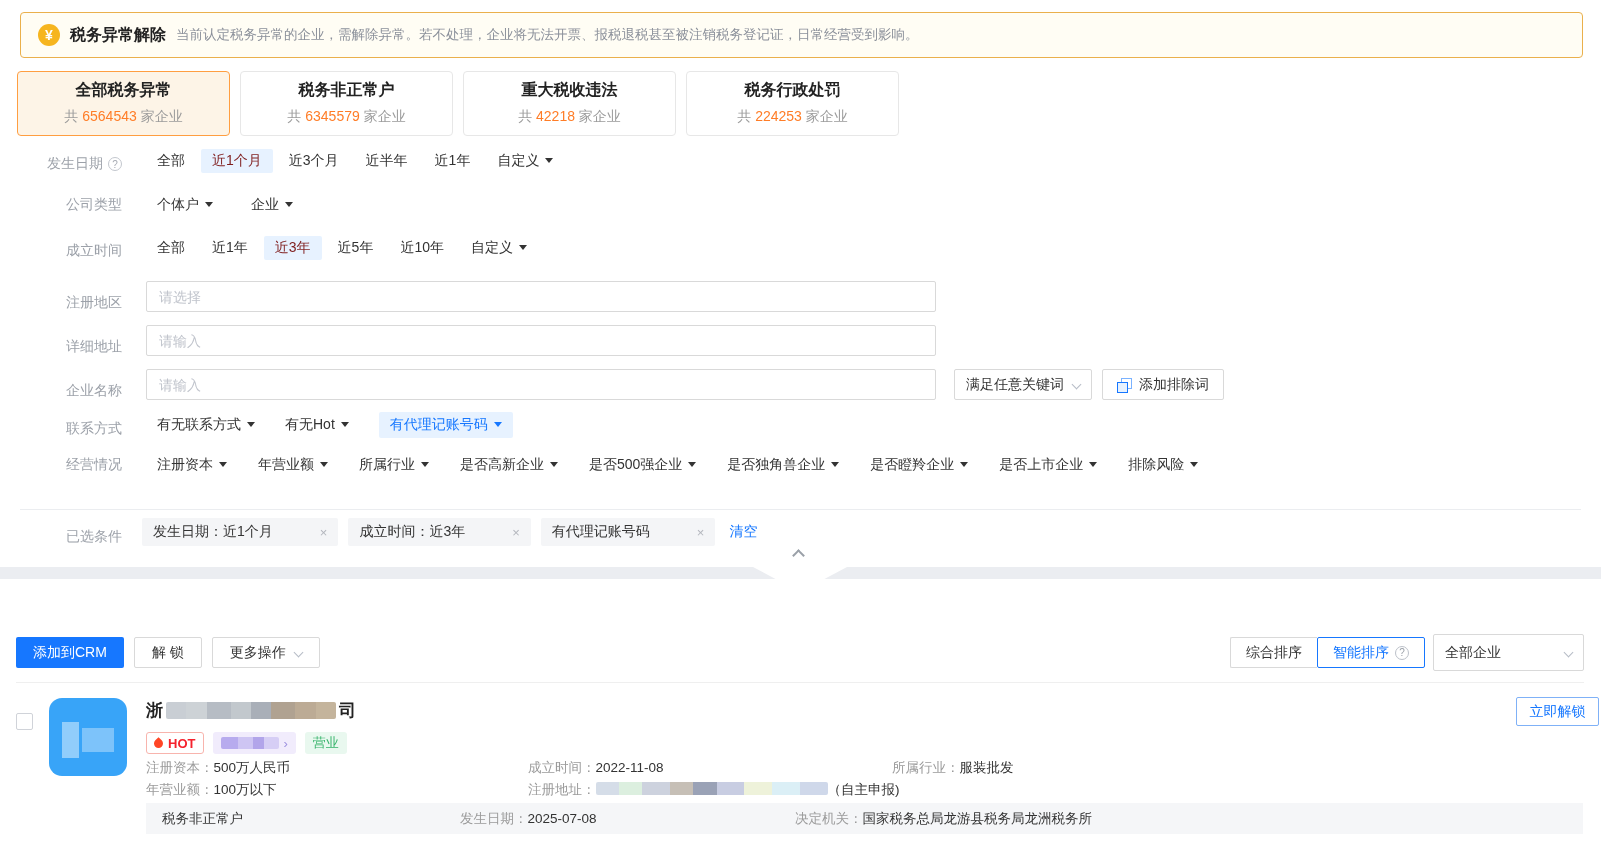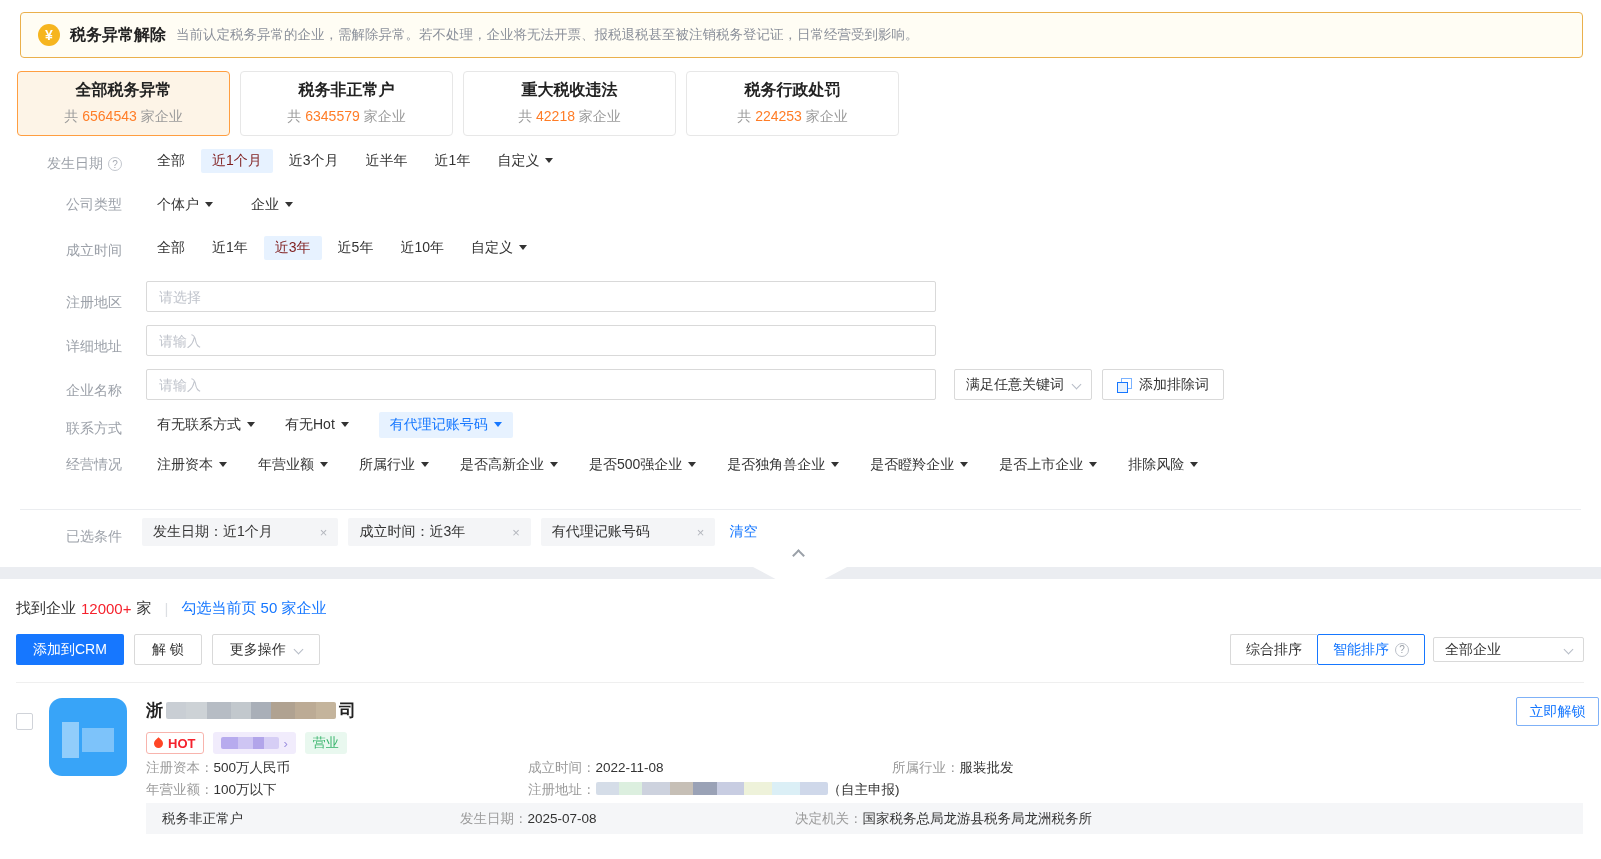--- a/index.html
+++ b/index.html
@@ -76,21 +76,21 @@
     display:inline-flex; align-items:center; cursor:pointer; }
   .btn { border:1px solid #d9d9d9; background:#fff; height:31px; padding:0 17px; border-radius:2px;
     display:inline-flex; align-items:center; margin-left:10px; cursor:pointer; gap:9px; }
   .right-group { margin-left:auto; display:flex; align-items:center; }
   .seg-item { height:31px; border:1px solid #d9d9d9; display:inline-flex; align-items:center;
     padding:0 15px; background:#fff; cursor:pointer; }
   .seg-item.first { border-radius:2px 0 0 2px; border-right:none; }
   .seg-item.active { border:1px solid #1677ff; color:#1677ff; border-radius:2px; }
   .q-circle { width:14px; height:14px; border:1px solid #bcc1c9; border-radius:50%; font-size:10px;
     color:#9aa0a8; display:inline-flex; align-items:center; justify-content:center; margin-left:6px; }
-  .scope-select { width:151px; height:25px; border:1px solid #d9d9d9; border-radius:2px; margin-left:8px;
+  .scope-select { width:151px; height:37px; border:1px solid #d9d9d9; border-radius:2px; margin-left:8px;
     display:flex; align-items:center; justify-content:space-between; padding:0 11px; cursor:pointer; background:#fff; }
 
   
   .card-divider { position:absolute; top:682px; left:16px; right:17px; border-top:1px solid #efefef; }
   .row-checkbox { position:absolute; top:713px; left:16px; width:17px; height:17px;
     border:1px solid #d0d3d9; border-radius:2px; background:#fff; cursor:pointer; }
   .logo { position:absolute; top:698px; left:49px; width:78px; height:78px; border-radius:13px;
     background:#38a4f8; overflow:hidden; }
   .logo .b1 { position:absolute; left:13px; top:24px; width:17px; height:36px; background:rgba(255,255,255,.45); }
   .logo .b2 { position:absolute; left:33px; top:30px; width:32px; height:24px; background:rgba(255,255,255,.35); }
@@ -261,27 +261,20 @@
           <span class="x">×</span>
         </span>
       <span class="clear-link">清空</span>
     </span>
   </div>
 
   <div class="page-strip"></div>
   <div class="collapse-notch"></div>
   <div class="collapse-chev"></div>
 
-  <div class="summary">
-    <span>找到企业</span>
-    <span class="count">12000+</span>
-    <span>家</span>
-    <span class="sep">|</span>
-    <span class="link">勾选当前页 50 家企业</span>
-  </div>
 
   <div class="toolbar">
     <span class="btn-primary">添加到CRM</span>
     <span class="btn">解 锁</span>
     <span class="btn">
         <span>更多操作</span>
         <span class="chev"></span>
       </span>
     <span class="right-group">
       <span class="seg-item first">

